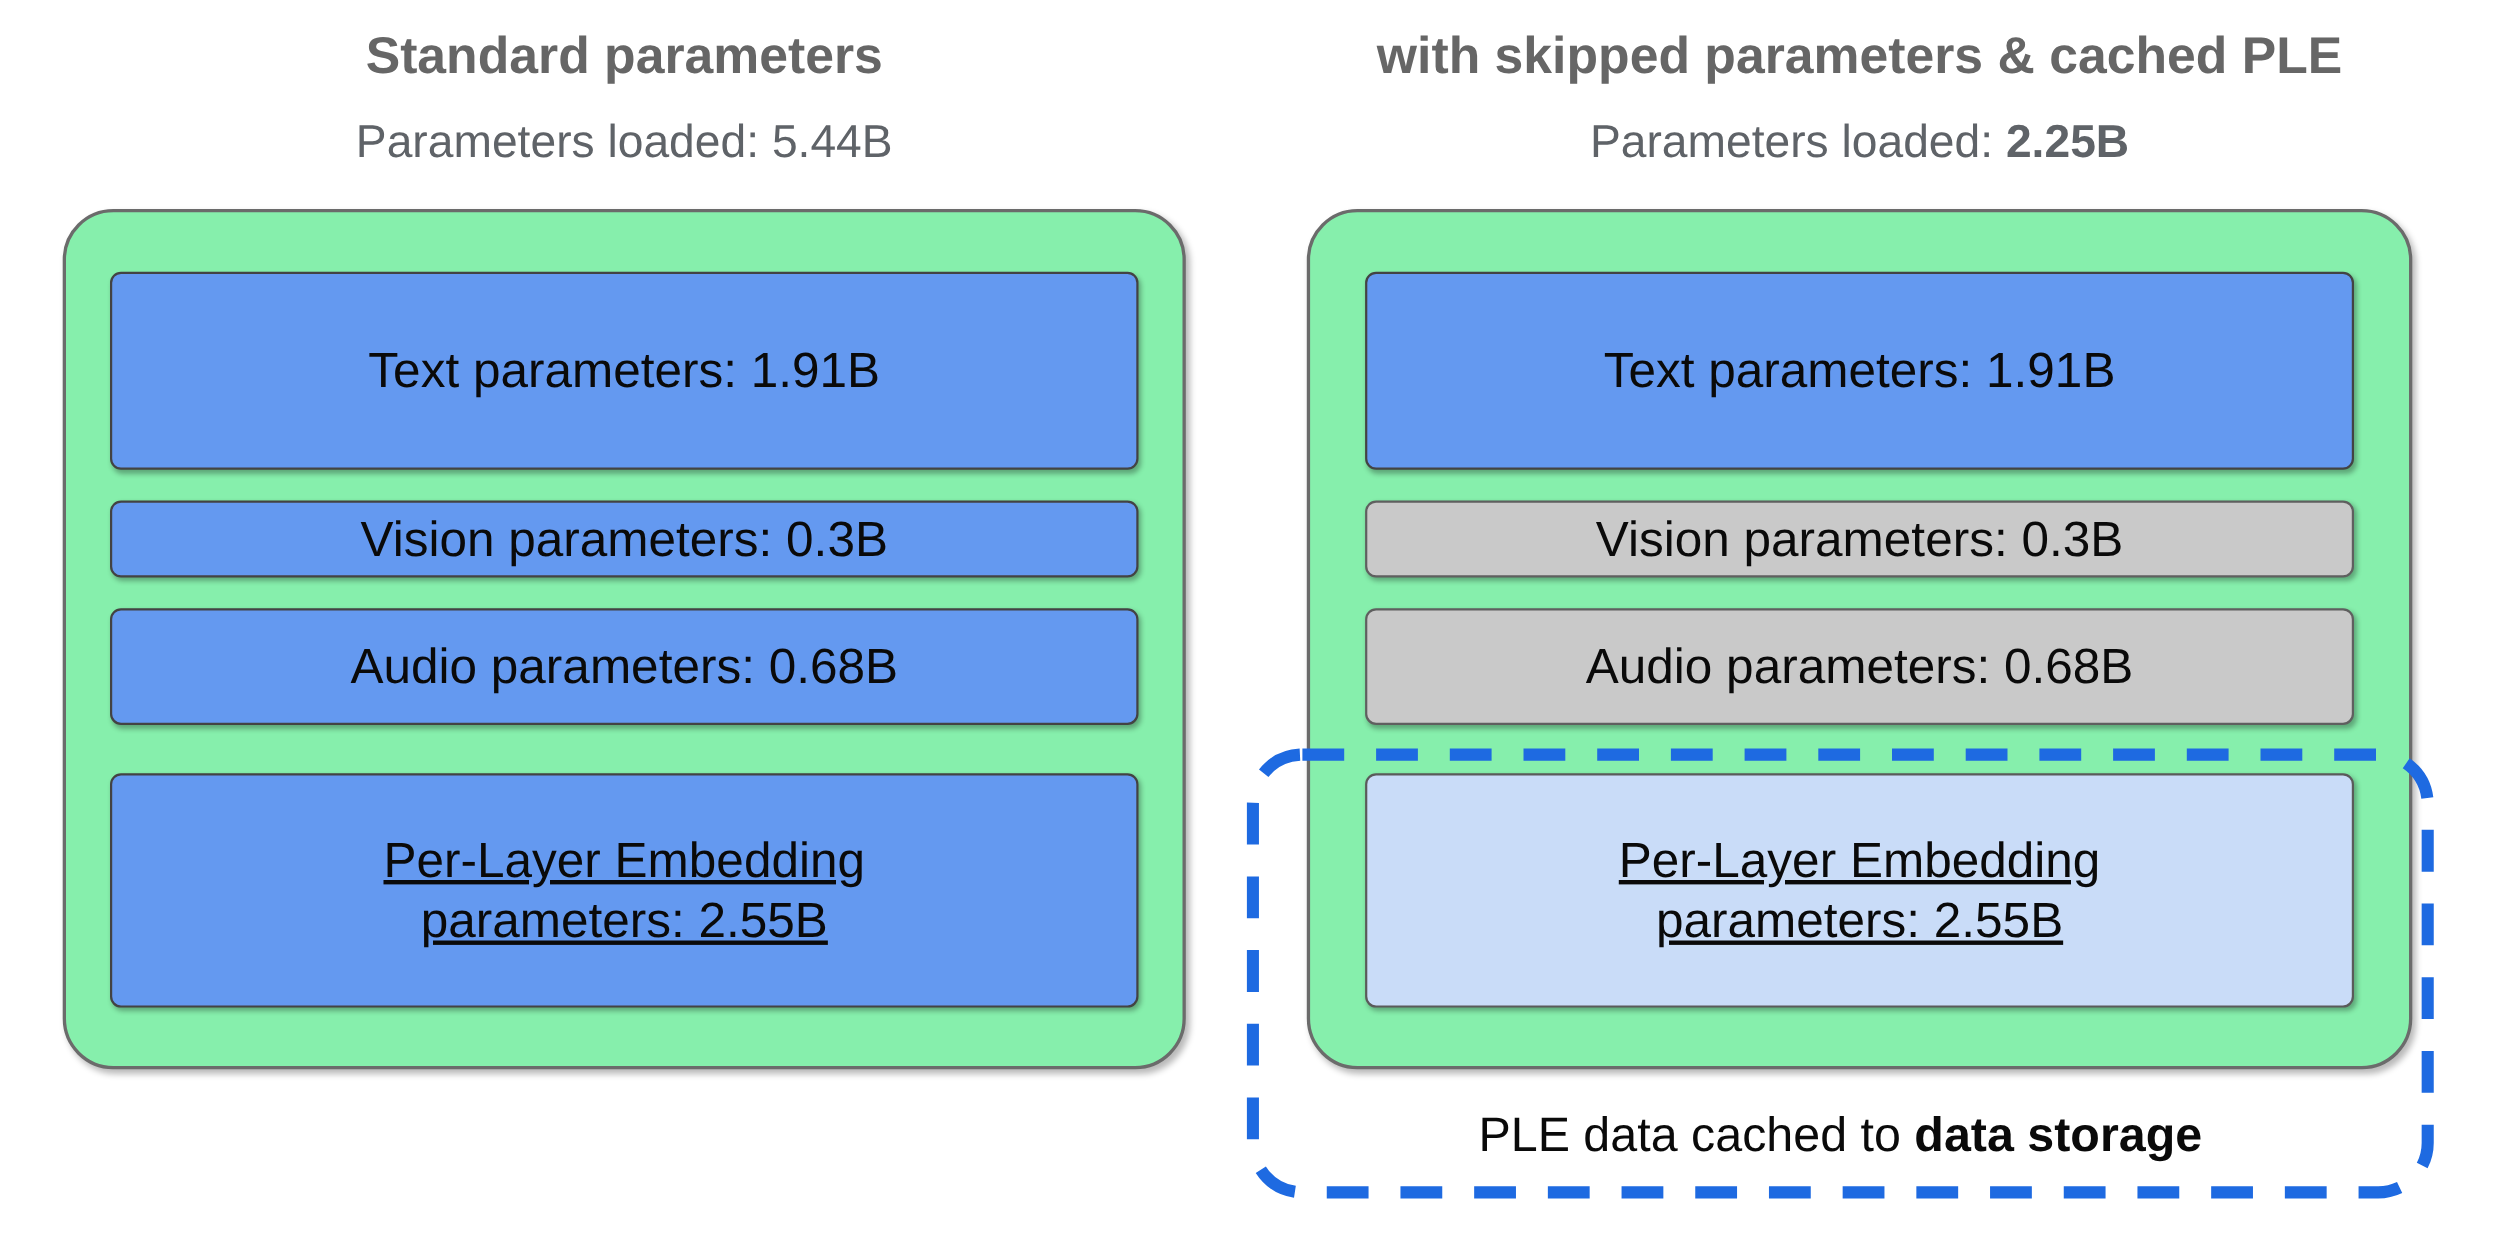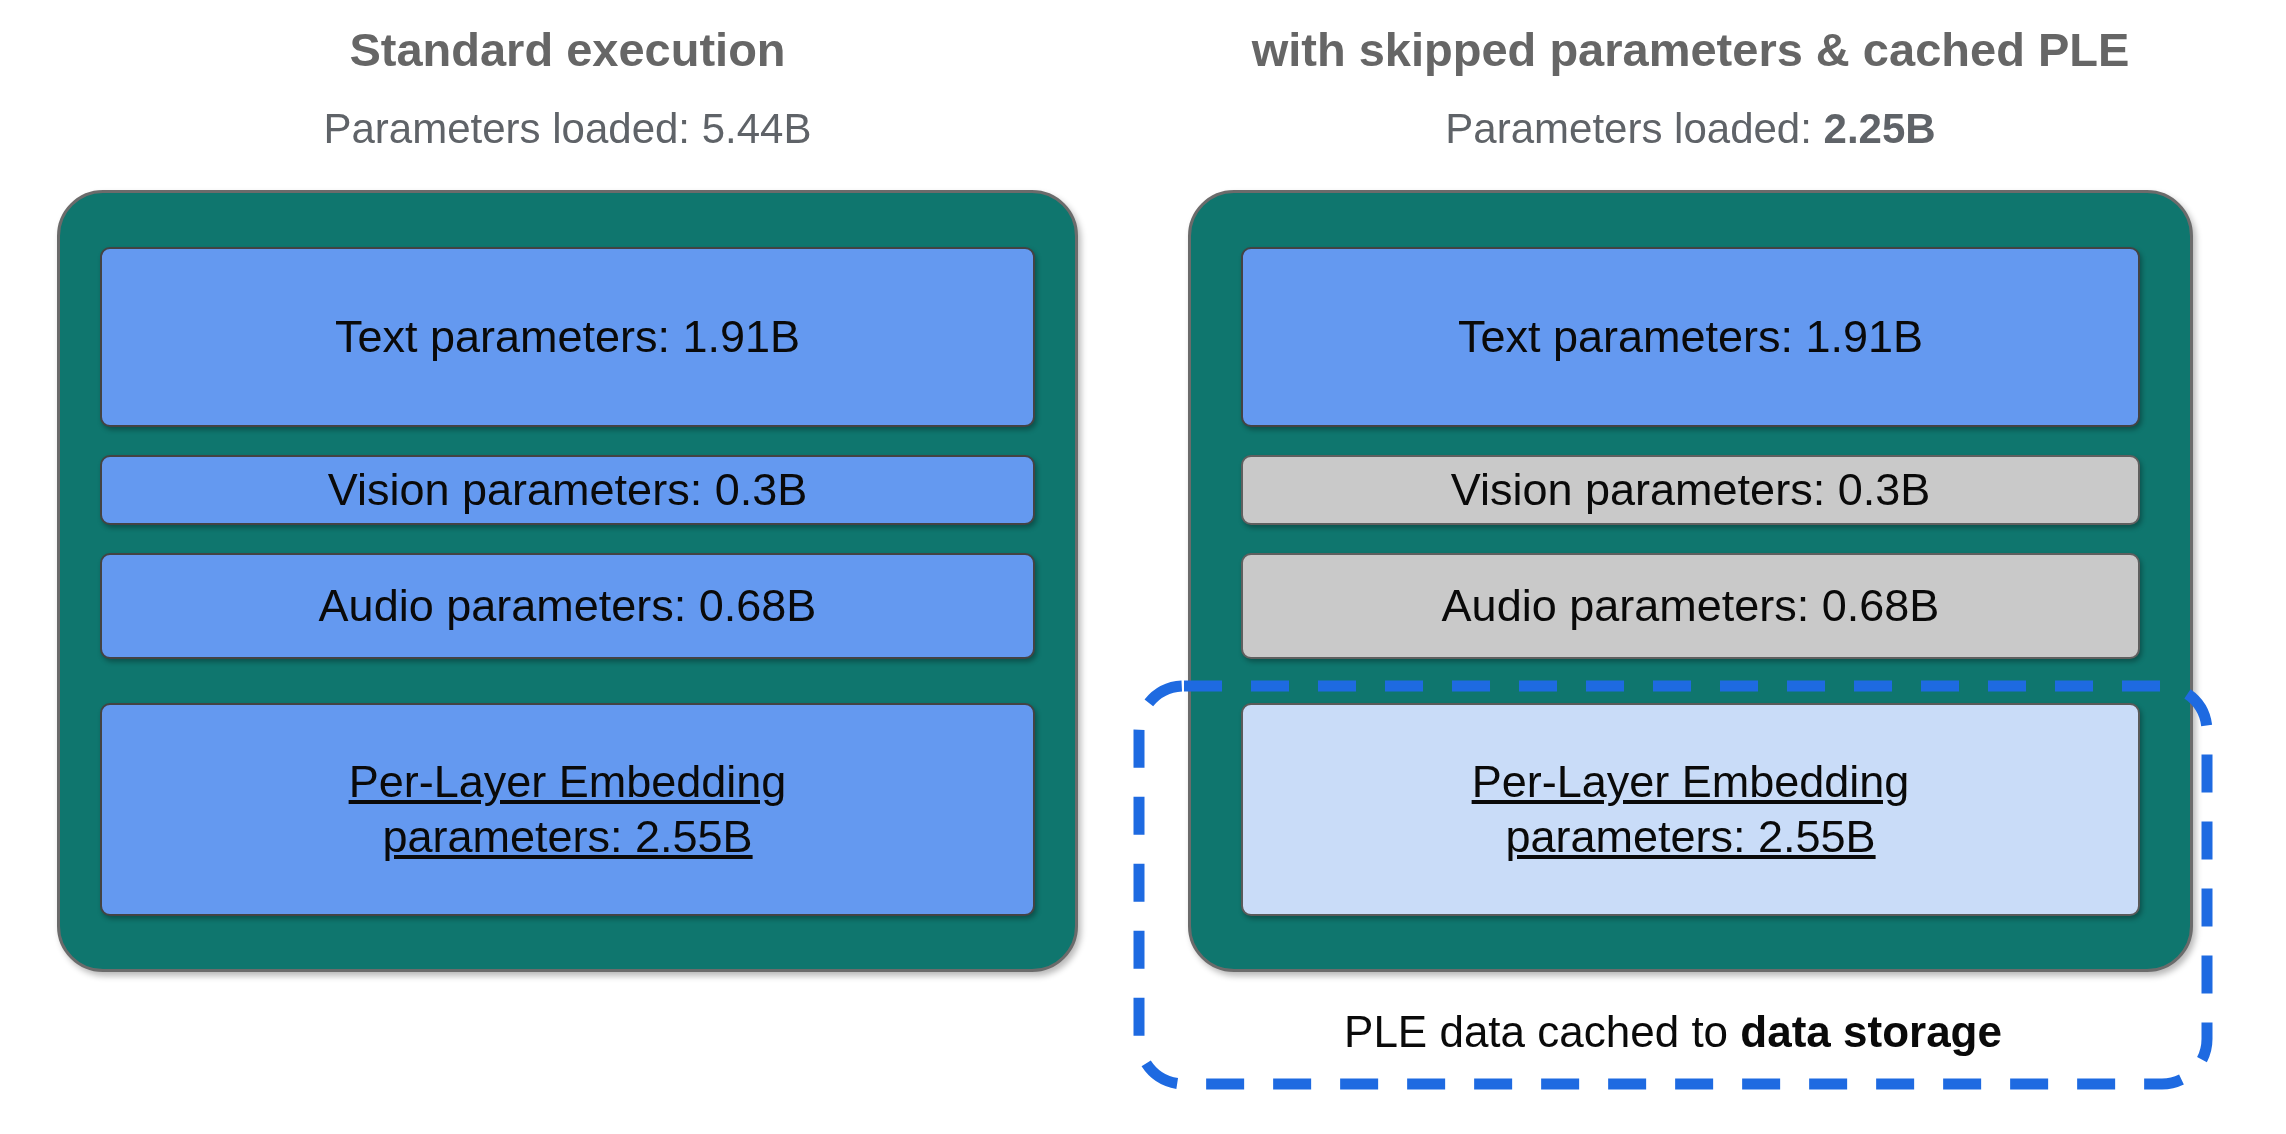--- a/index.html
+++ b/index.html
@@ -16,21 +16,21 @@
     font-size:47px;font-weight:bold;color:#666666;white-space:nowrap;line-height:1.2;
   }
   .panel-subtitle{
     position:absolute;top:104px;left:0;right:0;text-align:center;
     font-size:42px;color:#5f6368;white-space:nowrap;line-height:1.2;
   }
   .subtitle-value-bold{font-weight:bold;}
 
   .model-container{
     position:absolute;top:190px;left:0;right:0;height:782px;
-    background:#0f766e;border:3px solid #6b6b6b;border-radius:46px;
+    background:#86efac;border:3px solid #6b6b6b;border-radius:46px;
     box-sizing:border-box;box-shadow:3px 4px 6px rgba(0,0,0,0.28);
     padding:54px 40px 0 40px;
   }
   .col-right .model-container{padding:54px 50px 0 50px;}
 
   .pbox{
     display:flex;align-items:center;justify-content:center;
     border:2.5px solid #434343;border-radius:10px;box-sizing:border-box;
     font-size:45px;color:#0a0a0a;text-align:center;line-height:1.22;
     box-shadow:2px 3px 5px rgba(0,0,0,0.30);
@@ -54,21 +54,21 @@
     text-align:center;font-size:44px;color:#0a0a0a;white-space:nowrap;line-height:1.2;
   }
   .caption-bold{font-weight:bold;}
 </style>
 </head>
 <body>
 
 <div class="stage">
 
   <div class="col col-left">
-    <div class="panel-title">Standard execution</div>
+    <div class="panel-title">Standard parameters</div>
     <div class="panel-subtitle"><span>Parameters loaded: </span><span>5.44B</span></div>
 
     <div class="model-container">
       <div class="pbox pbox-loaded pbox-text">
         <span class="pbox-label">Text parameters: 1.91B</span>
       </div>
       <div class="pbox pbox-loaded pbox-vision">
         <span class="pbox-label">Vision parameters: 0.3B</span>
       </div>
       <div class="pbox pbox-loaded pbox-audio">

